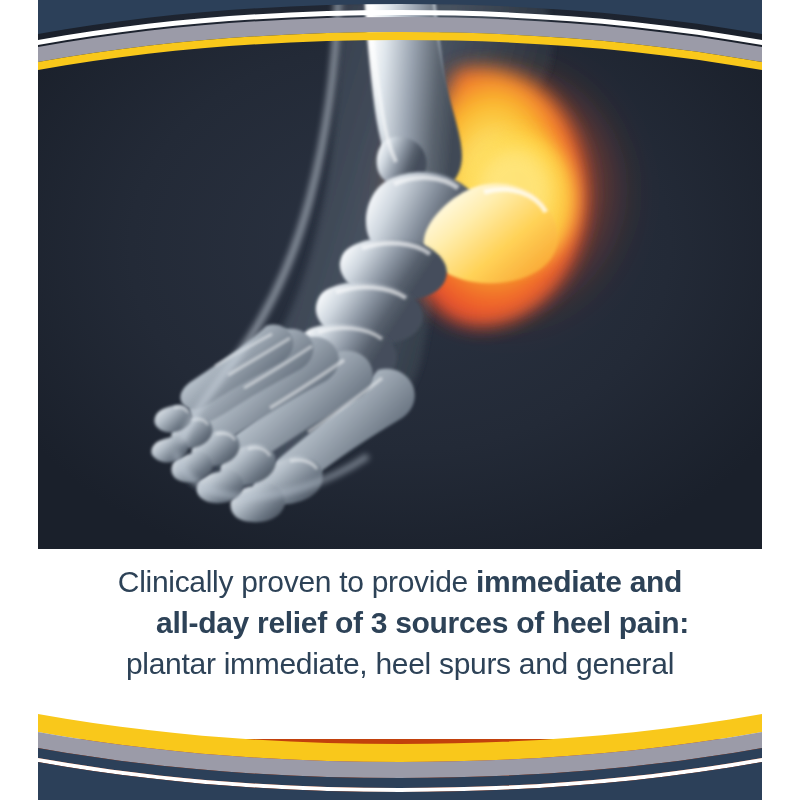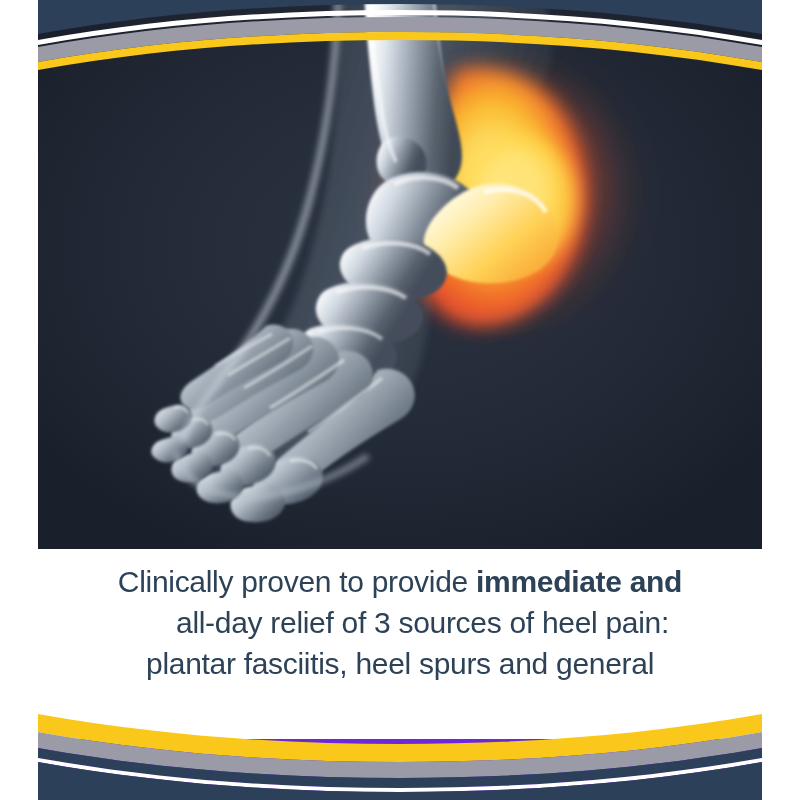--- a/index.html
+++ b/index.html
@@ -22,21 +22,21 @@
     overflow: hidden;
   }
 
   
   .card {
     position: absolute;
     left: 38px;
     top: 0px;
     width: 724px;
     height: 800px;
-    background: #6d28d9;
+    background: #c2410c;
     overflow: hidden;
   }
 
   
   .cap-top {
     position: absolute;
     left: 0;
     top: 0;
     width: 724px;
     height: 70px;
@@ -82,21 +82,21 @@
   }
   .cap-line {
     color: #2d4257;
     font-family: "Liberation Sans", sans-serif;
     font-size: 30px;
     line-height: 41px;
     letter-spacing: -0.3px;
     text-align: center;
     white-space: nowrap;
   }
-  .cap-line.b { font-weight: normal; margin-left: 45px; }
+  .cap-line.b { font-weight: bold; margin-left: 45px; }
   .cap-line .bold { font-weight: bold; }
 
   
   .margin-l, .margin-r {
     position: absolute;
     top: 0;
     width: 38px;
     height: 800px;
     background: #ffffff;
   }
@@ -459,21 +459,21 @@
         <path d="M0 62 C124 40 244 32 362 32 C480 32 600 40 724 62 L724 70
                  C600 48 480 40 362 40 C244 40 124 48 0 70 Z" fill="#f9c81b"></path>
       </svg>
     </div>
 
     <div class="caption">
       <div class="cap-line">
         <span>Clinically proven to provide </span><span class="bold">immediate and</span>
       </div>
       <div class="cap-line b">all-day relief of 3 sources of heel pain:</div>
-      <div class="cap-line">plantar fasciitis, heel spurs and general</div>
+      <div class="cap-line">plantar immediate, heel spurs and general</div>
     </div>
 
     <div class="cap-bottom">
       <svg width="724" height="100" viewBox="0 0 724 100">
 
         <path d="M0 14 C124 36 244 44 362 44 C480 44 600 36 724 14 L724 32
                  C600 54 480 62 362 62 C244 62 124 54 0 32 Z" fill="#f9c81b"></path>
 
         <path d="M0 32 C124 54 244 62 362 62 C480 62 600 54 724 32 L724 48
                  C600 70 480 78 362 78 C244 78 124 70 0 48 Z" fill="#9b9ba8"></path>

